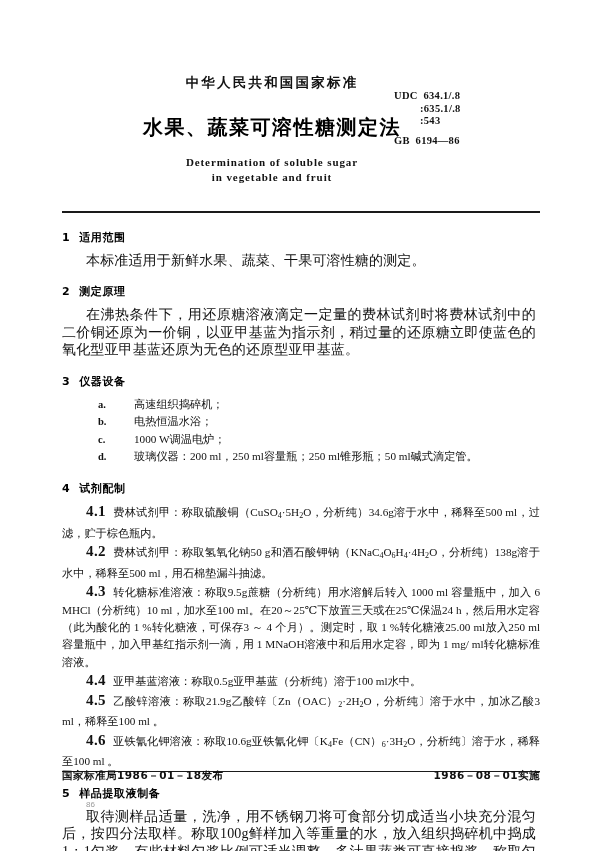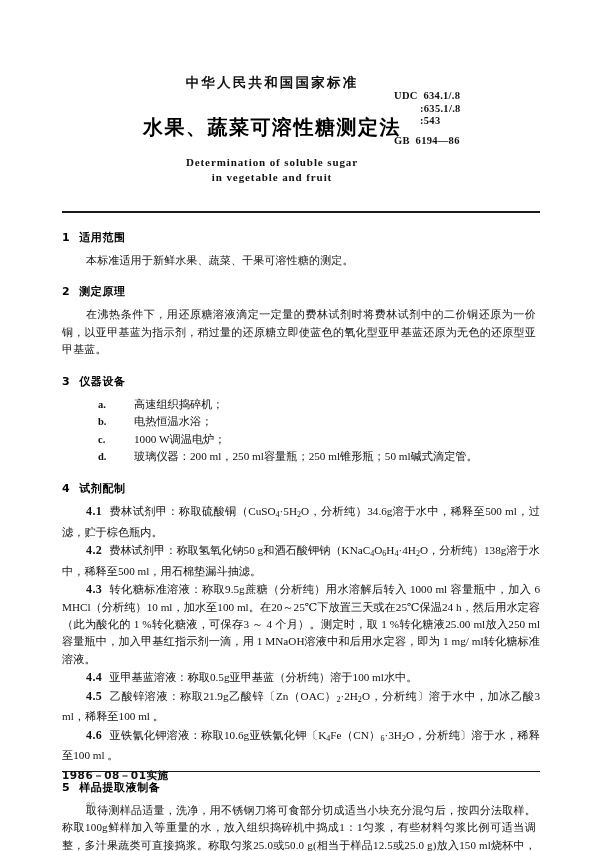--- a/index.html
+++ b/index.html
@@ -97,21 +97,21 @@
     font-weight: bold;
     font-size: 11px;
     letter-spacing: 0.6px;
     margin-top: 15px;
     margin-bottom: 7px;
     color: #000;
   }
   .sec-head .num { margin-right: 9px; }
 
   p.para {
-    font-size: 11px;
+    font-size: 14px;
     line-height: 17.4px;
     text-align: justify;
     text-justify: inter-character;
     margin: 0 4px 6px 0;
     text-indent: 24px;
     color: #111;
     letter-spacing: 0.15px;
   }
 
   
@@ -138,21 +138,21 @@
     line-height: 17.4px;
     text-align: justify;
     text-justify: inter-character;
     margin: 0 0 1px 0;
     color: #111;
     text-indent: 24px;
   }
   .rg-num {
     font-family: "Liberation Serif", serif;
     font-weight: bold;
-    font-size: 12px;
+    font-size: 15px;
     letter-spacing: 0.4px;
     margin-right: 7px;
   }
   .formula {
     font-family: "Liberation Serif", serif;
     letter-spacing: 0.4px;
   }
   .formula sub {
     font-size: 0.72em;
     vertical-align: -0.28em;
@@ -284,17 +284,18 @@
       <div class="sec-head">
         <span class="num">5</span><span>样品提取液制备</span>
       </div>
       <p class="para"><span>取待测样品适量，洗净，用不锈钢刀将可食部分切成适当小块充分混匀后，按四分法取样。称取100g鲜样加入等重量的水，放入组织捣碎机中捣成1：1匀浆，有些材料匀浆比例可适当调整，多汁果蔬类可直接捣浆。称取匀浆25.0或50.0 g(相当于样品12.5或25.0 g)放入150 ml烧杯中，含有机酸较多的材料加0.5～2.0 g粉状CaCO</span></p>
 
     </div>
   </div>
 
   <hr class="rule-bottom">
   <div class="footer">
+    <span>国家标准局1986－01－18发布</span>
     <span>1986－08－01实施</span>
   </div>
   <div class="page-num">86</div>
 
 </div>
 
 </body></html>

